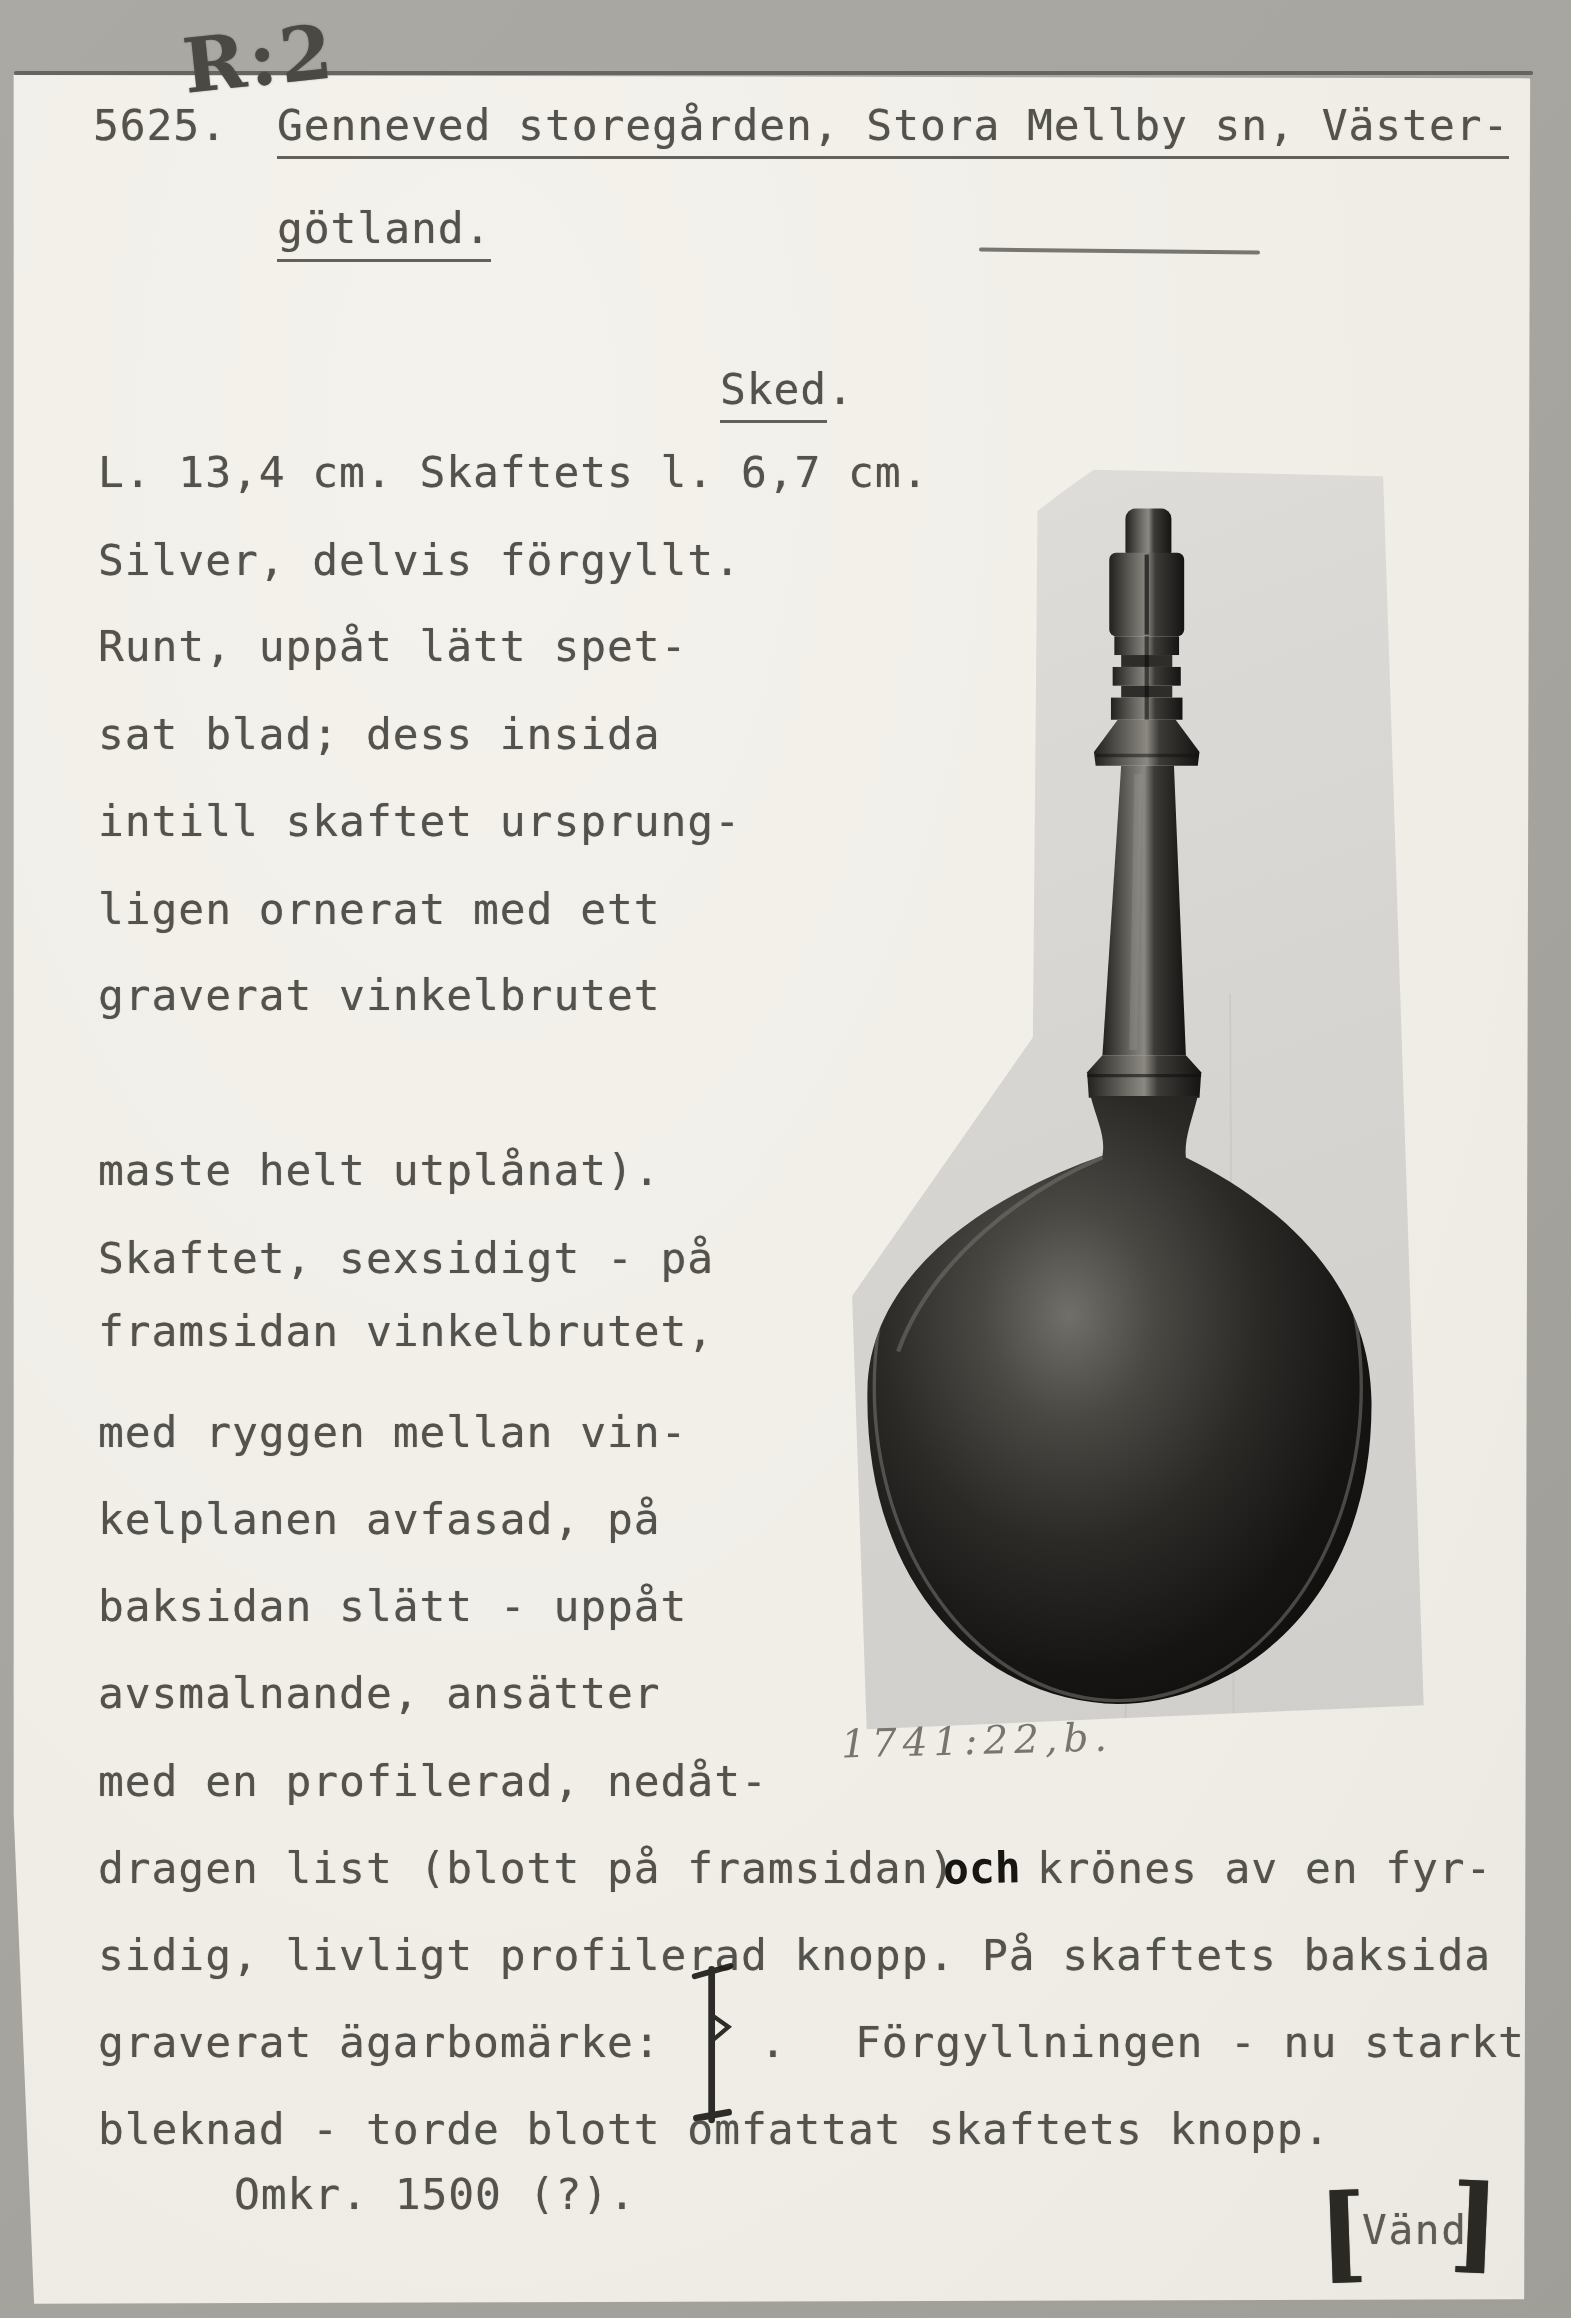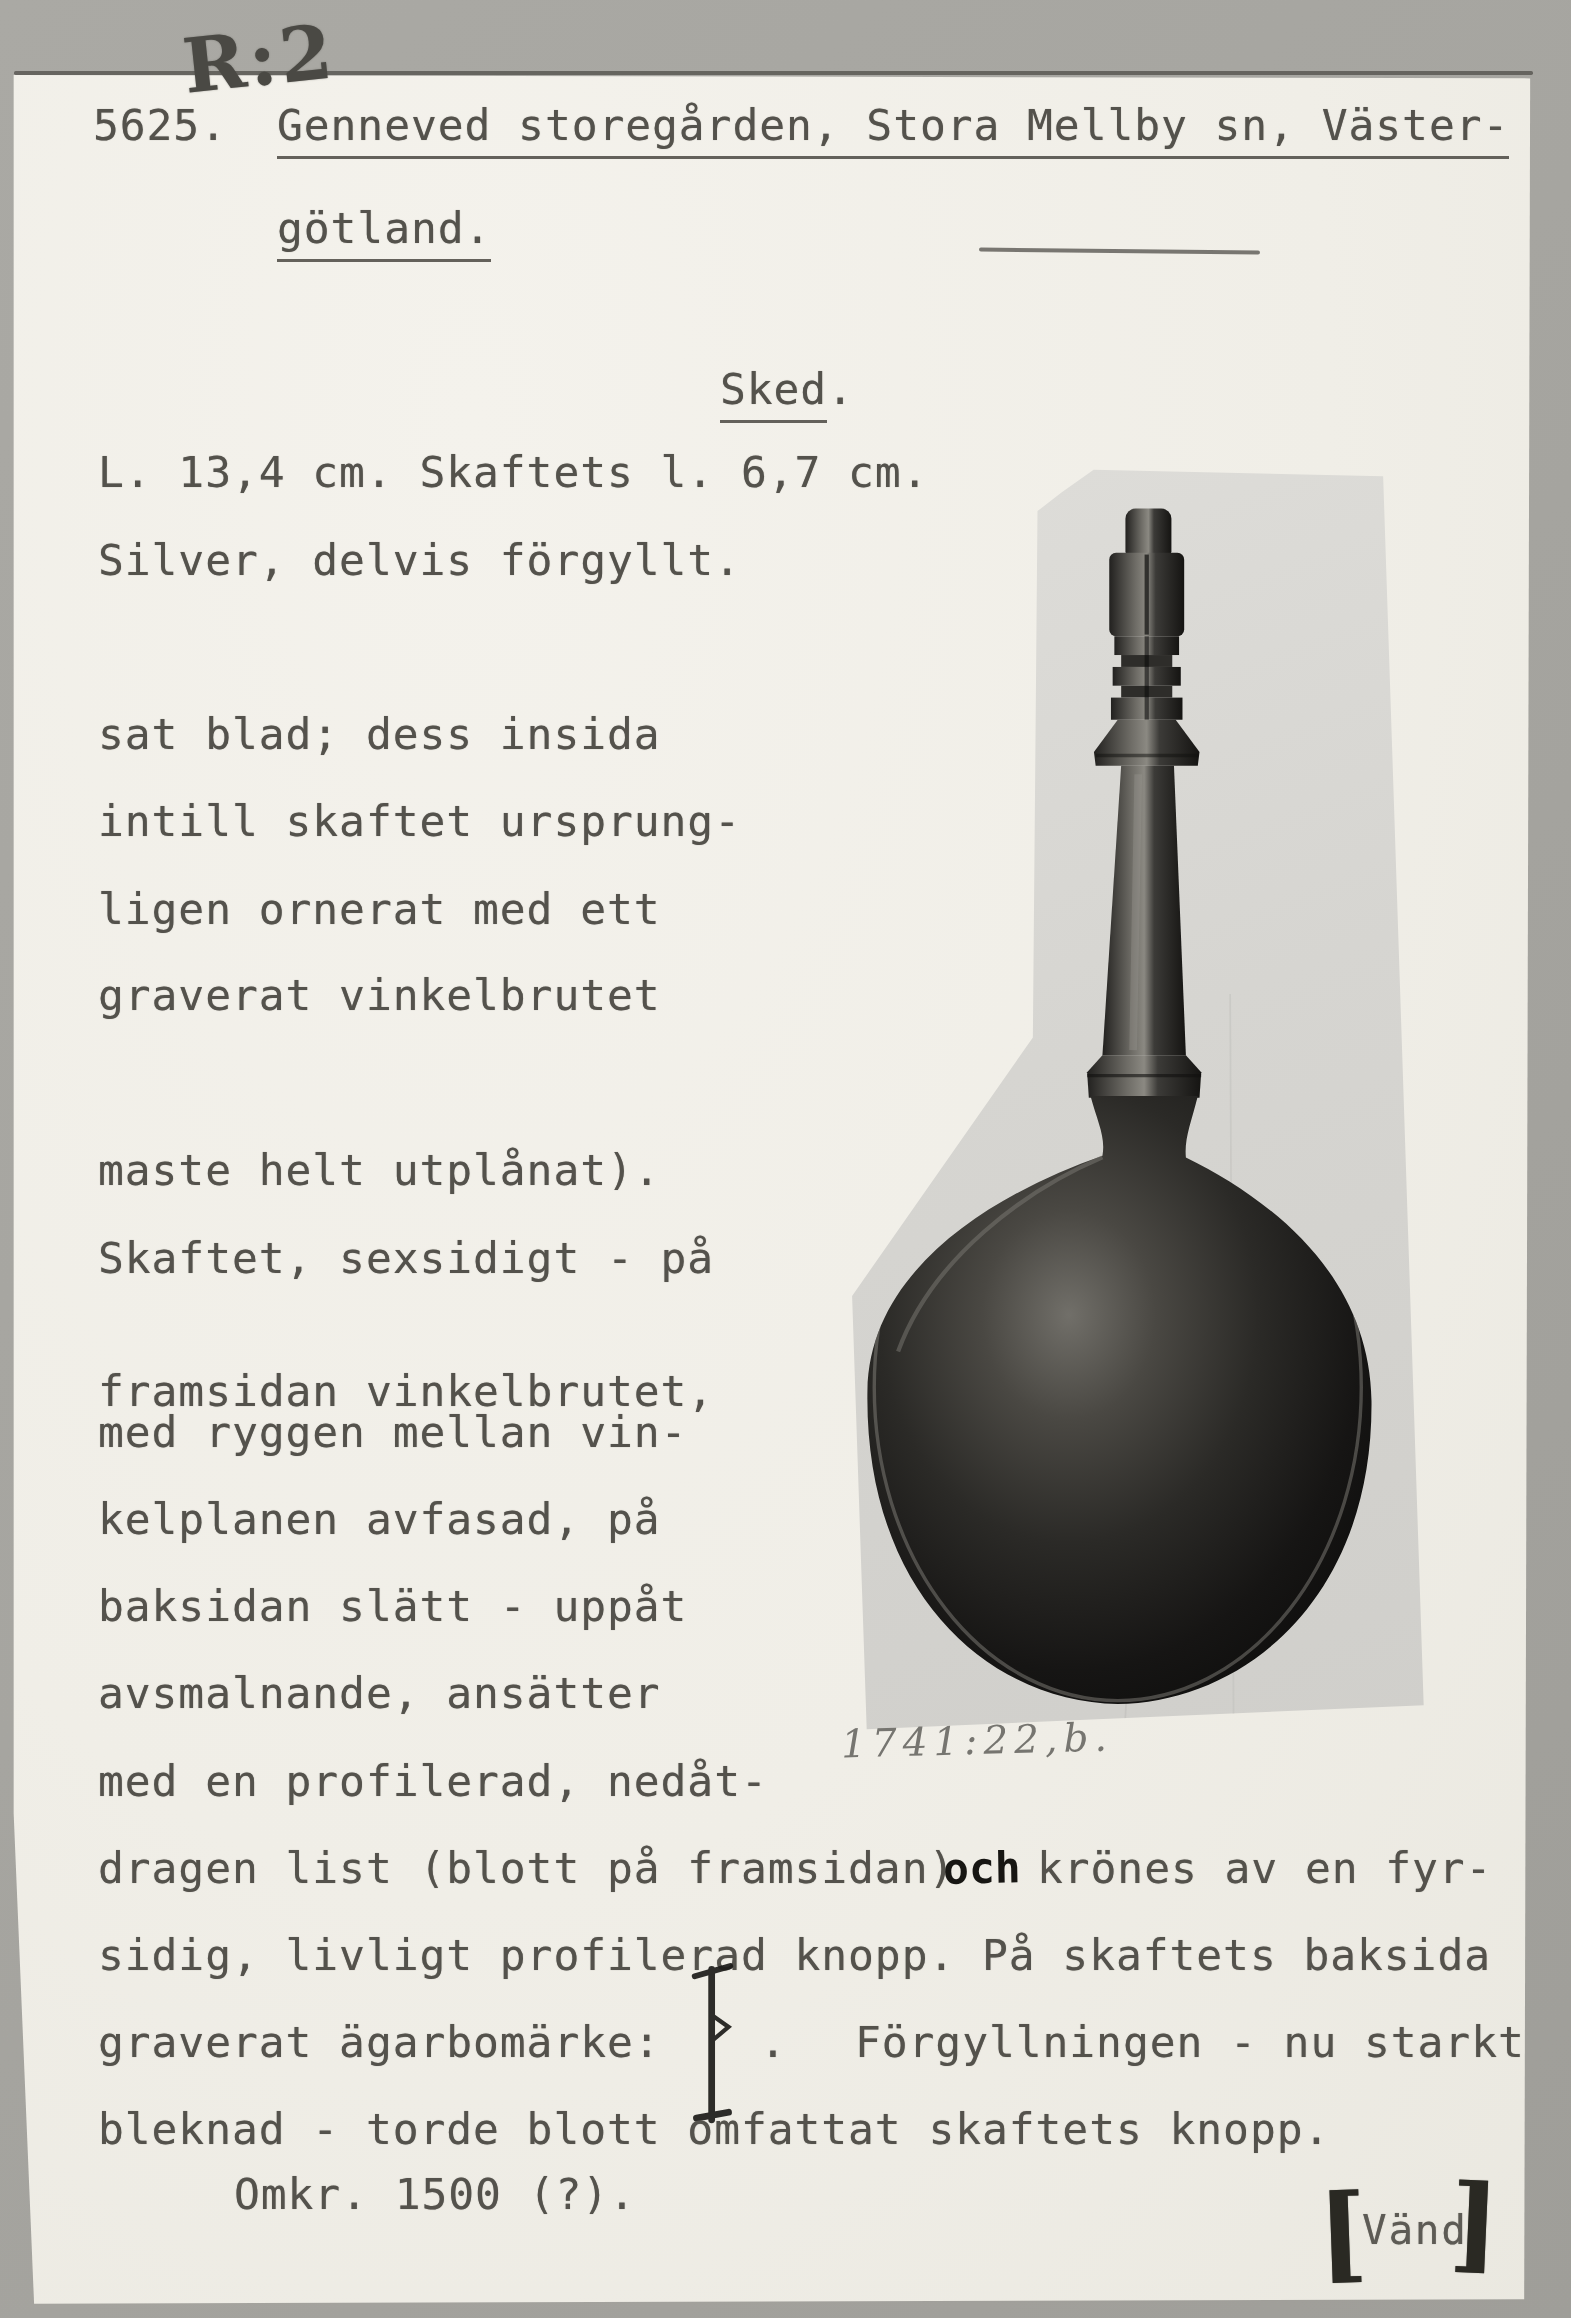--- a/index.html
+++ b/index.html
@@ -83,27 +83,28 @@
 
   <div class="t" style="left:93px;top:100px;">5625.</div>
   <div class="t" style="left:277px;top:100px;"><span class="ul">Genneved storegården, Stora Mellby sn, Väster-</span></div>
   <div class="t" style="left:277px;top:203px;"><span class="ul">götland.</span></div>
   <div class="underline2"></div>
 
   <div class="t" style="left:720px;top:364px;"><span class="ul">Sked</span><span>.</span></div>
 
   <div class="t" style="left:98px;top:447px;">L. 13,4 cm. Skaftets l. 6,7 cm.</div>
   <div class="t" style="left:98px;top:535px;">Silver, delvis förgyllt.</div>
+  <div class="t" style="left:98px;top:621px;">Runt, uppåt lätt spet-</div>
   <div class="t" style="left:98px;top:796px;">intill skaftet ursprung-</div>
   <div class="t" style="left:98px;top:709px;">sat blad; dess insida</div>
   <div class="t" style="left:98px;top:884px;">ligen ornerat med ett</div>
   <div class="t" style="left:98px;top:970px;">graverat vinkelbrutet</div>
   <div class="t" style="left:98px;top:1145px;">maste helt utplånat).</div>
   <div class="t" style="left:98px;top:1233px;">Skaftet, sexsidigt - på</div>
-  <div class="t" style="left:98px;top:1366px;">framsidan vinkelbrutet,</div>
+  <div class="t" style="left:98px;top:1306px;">framsidan vinkelbrutet,</div>
   <div class="t" style="left:98px;top:1407px;">med ryggen mellan vin-</div>
   <div class="t" style="left:98px;top:1494px;">kelplanen avfasad, på</div>
   <div class="t" style="left:98px;top:1581px;">baksidan slätt - uppåt</div>
   <div class="t" style="left:98px;top:1668px;">avsmalnande, ansätter</div>
   <div class="t" style="left:98px;top:1756px;">med en profilerad, nedåt-</div>
 
   <div class="t" style="left:98px;top:1843px;">dragen list (blott på framsidan)</div>
   <div class="insert-ink" style="left:943px;top:1843px;">och</div>
   <div class="t" style="left:1037px;top:1843px;">krönes av en fyr-</div>
 

